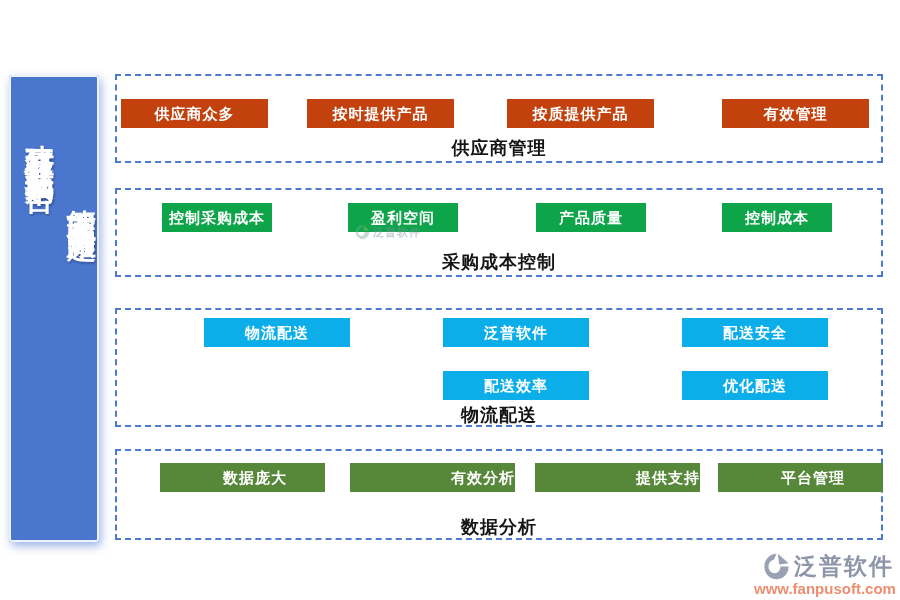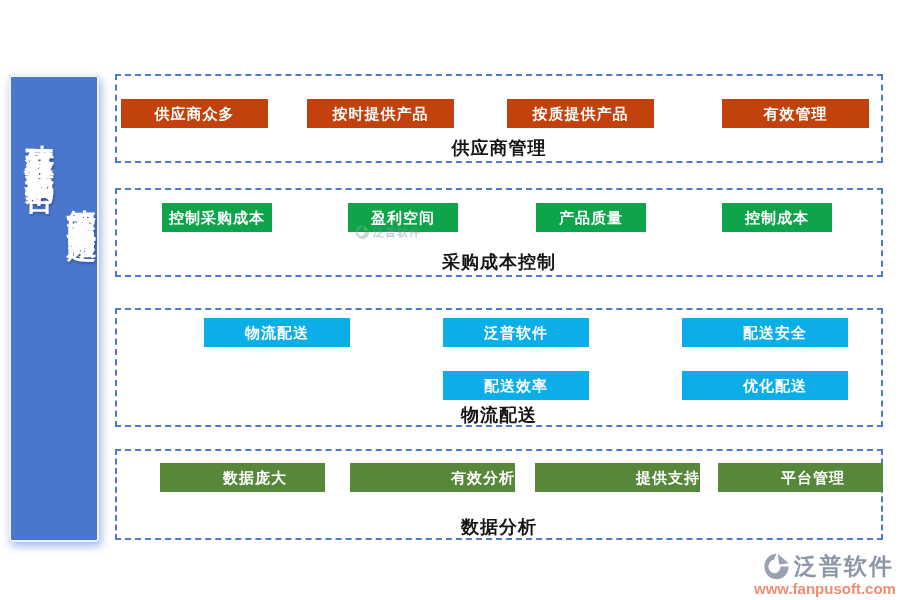--- a/index.html
+++ b/index.html
@@ -57,21 +57,21 @@
 
   
   .sec1 .btn{top:23px;width:147px;}
   .s1-0{left:4px;} .s1-1{left:190px;} .s1-2{left:390px;} .s1-3{left:605px;}
   
   .sec2 .btn{top:13px;width:110px;}
   .s2-0{left:45px;} .s2-1{left:231px;} .s2-2{left:419px;} .s2-3{left:605px;}
   
   .sec3 .btn{width:146px;}
   .row1{top:8px;} .row2{top:61px;}
-  .s3-c0{left:87px;} .s3-c1{left:326px;} .s3-c2{left:565px;padding-left:20px;}
+  .s3-c0{left:87px;} .s3-c1{left:326px;} .s3-c2{left:565px;}
   
   .sec4 .btn{top:12px;width:140px;padding-left:25px;}
   .s4-0{left:43px;} .s4-1{left:233px;text-align:right;} .s4-2{left:418px;text-align:right;} .s4-3{left:601px;}
 
   
   .watermark{
     position:absolute;left:355px;top:224px;z-index:5;
     display:flex;align-items:center;gap:3px;opacity:.45;
     pointer-events:none;
   }

